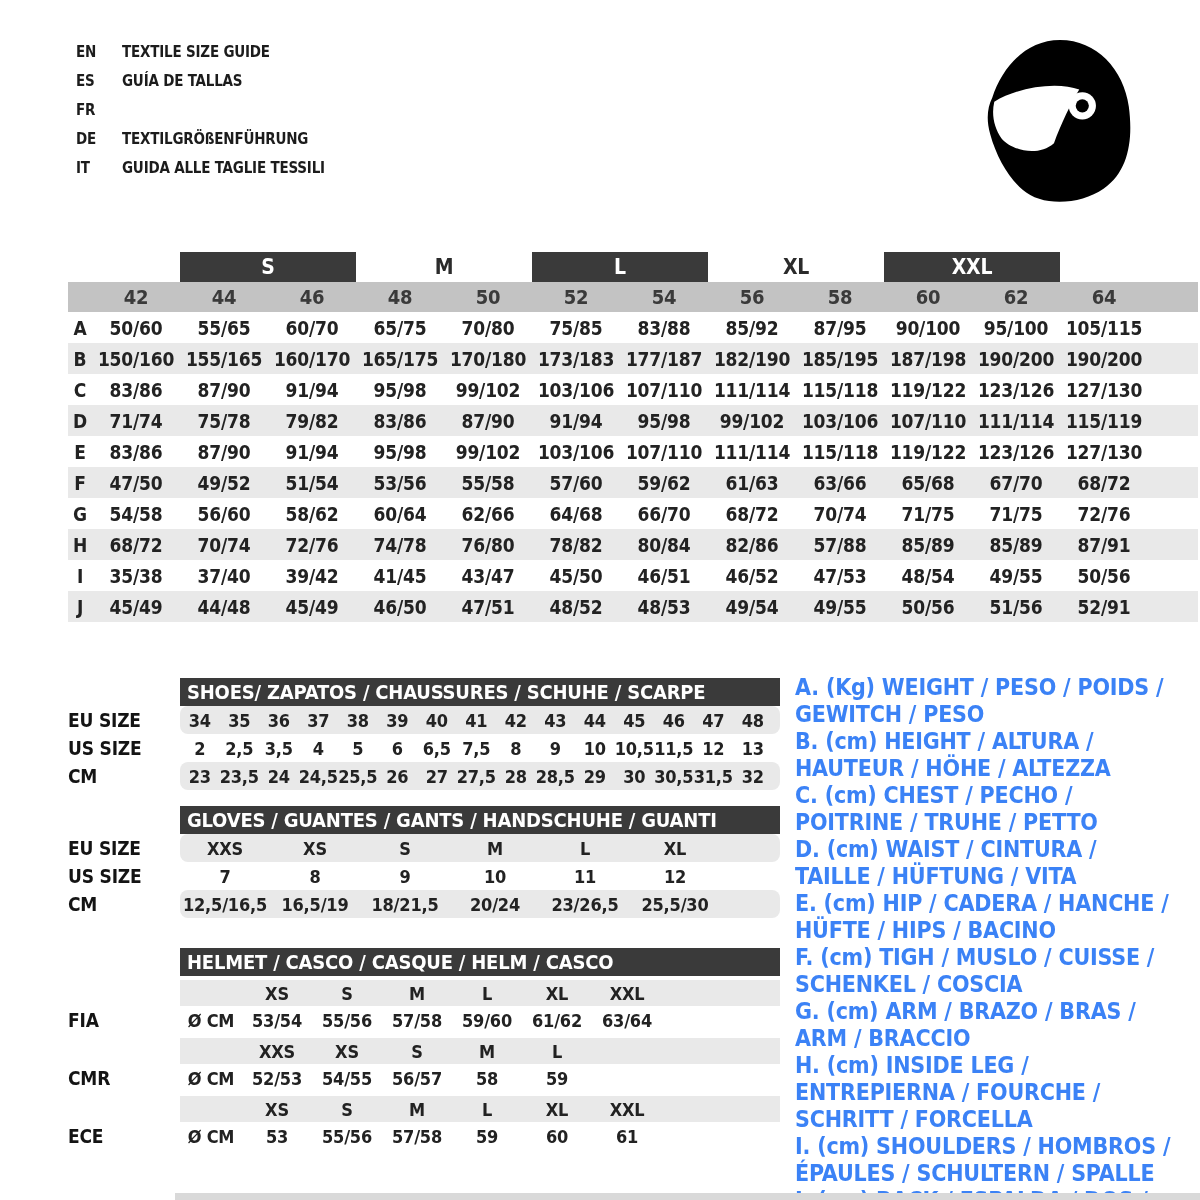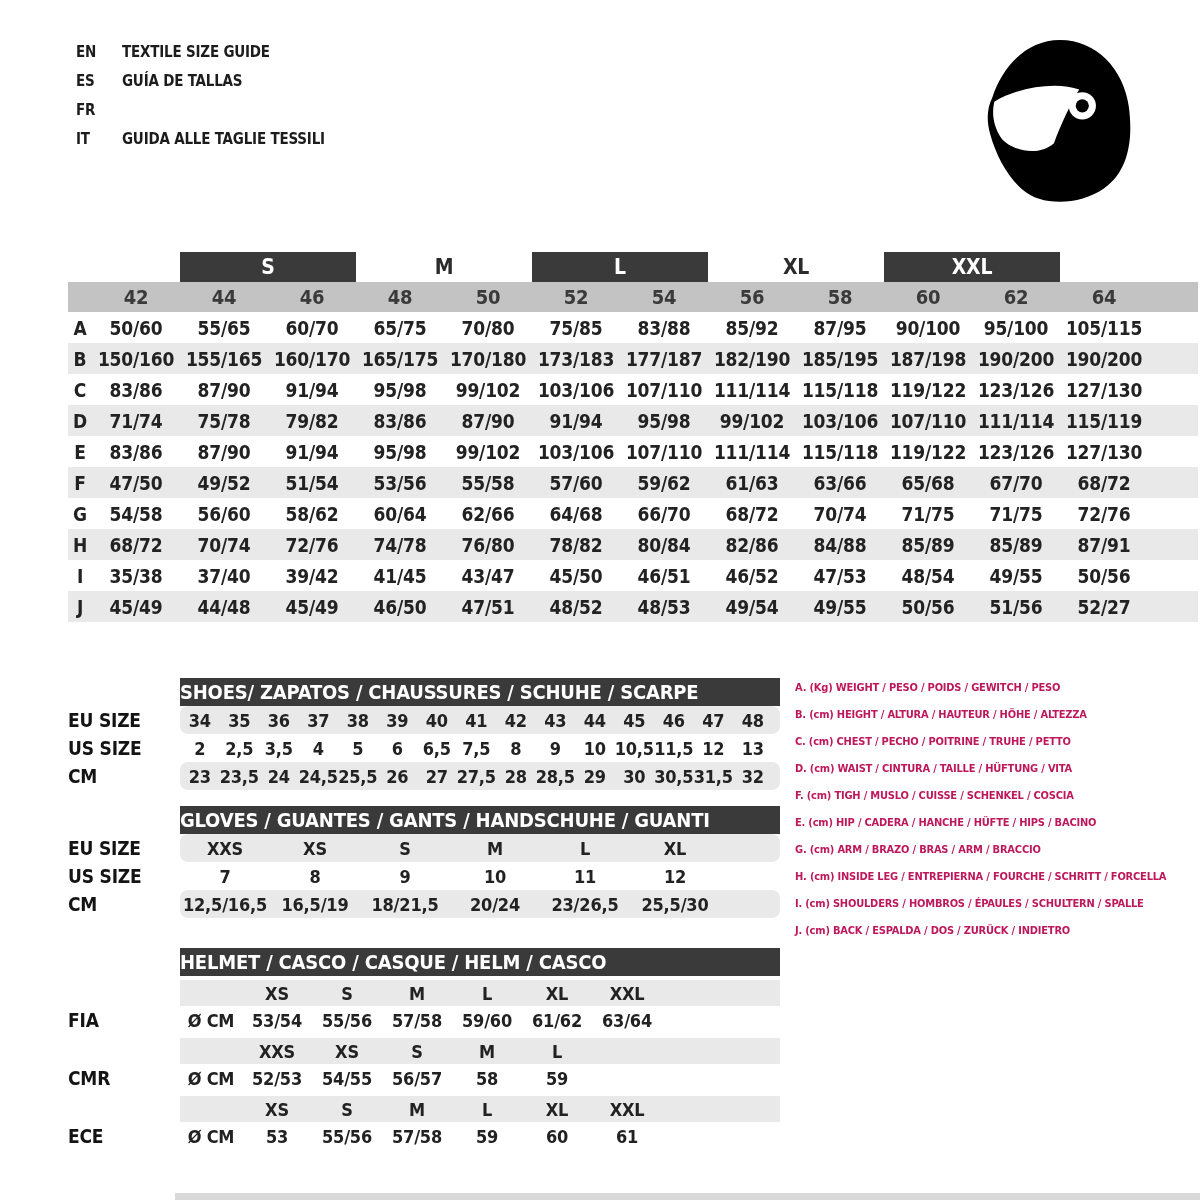--- a/index.html
+++ b/index.html
@@ -20,54 +20,58 @@
   .mt-cell{display:flex;align-items:center;justify-content:center;}
   .mt-header .mt-cell{height:30px;font-size:21px;color:#2b2b2b;}
   .grp-dark{background:#3a3a3a;color:#fff !important;}
   .mt-sizes .mt-cell{height:30px;background:#c3c3c3;font-size:20px;color:#3a3a3a;}
   .mt-data .mt-cell{height:31px;font-size:19px;color:#222;}
   .stripe .mt-cell{background:#e9e9e9;}
   .row-letter{justify-content:center;}
   
   .lower{position:absolute;left:68px;top:678px;width:712px;}
   .sec-header{margin-left:112px;height:28px;background:#3a3a3a;color:#fff;
-    display:flex;align-items:center;font-size:20px;box-sizing:border-box;}
+    display:flex;align-items:center;padding-left:7px;font-size:20px;box-sizing:border-box;}
   .t-row{display:flex;height:28px;}
   .t-label{width:112px;display:flex;align-items:center;font-size:19px;color:#141414;}
   .t-cells{flex:1;display:grid;}
   .shoes-grid{grid-template-columns:repeat(15,39.5px) 1fr;}
   .gloves-grid{grid-template-columns:repeat(6,90px) 1fr;}
   .helmet-grid{grid-template-columns:62px repeat(6,70px) 1fr;}
   .t-cell{display:flex;align-items:center;justify-content:center;font-size:18px;color:#222;}
   .t-gray .t-cells{background:#e9e9e9;border-radius:8px;}
   .gap{height:16px;}
   .gap-lg{height:30px;}
   .hm-size-row{margin-top:4px;}
   .hm-size-row .t-cells{background:#e9e9e9;}
   .hm-size-row{height:26px;}
   
   .legend{position:absolute;left:795px;top:674px;width:382px;}
-  .legend-line{font-size:11px;line-height:27px;color:#be185d;}
+  .legend-line{font-size:23px;line-height:27px;color:#3b82f6;}
   
   .bottom-bar{position:absolute;left:175px;bottom:0;width:1025px;height:7px;background:#d9d9d9;}
 </style>
 </head>
 <body>
 
 <div class="lang-block">
     <div class="lang-row">
       <div class="lang-code">EN</div>
       <div class="lang-text">TEXTILE SIZE GUIDE</div>
     </div>
     <div class="lang-row">
       <div class="lang-code">ES</div>
       <div class="lang-text">GUÍA DE TALLAS</div>
     </div>
     <div class="lang-row">
       <div class="lang-code">FR</div>
+    </div>
+    <div class="lang-row">
+      <div class="lang-code">DE</div>
+      <div class="lang-text">TEXTILGRÖßENFÜHRUNG</div>
     </div>
     <div class="lang-row">
       <div class="lang-code">IT</div>
       <div class="lang-text">GUIDA ALLE TAGLIE TESSILI</div>
     </div>
   </div>
 
 <svg class="helmet-icon" viewBox="0 0 150 170" xmlns="http://www.w3.org/2000/svg">
   <path d="M78,4 C114,4 141,33 146,70 C150,100 147,133 121,151 C98,167 60,169 41,152 C27,140 15,119 9,97 C5,83 6,71 11,61 C21,31 44,4 78,4 Z" fill="#000"></path>
   <path d="M13,65 C37,50 76,45 97,53 C89,66 79,87 72,106 C56,120 30,113 20,101 C13,91 10,78 13,65 Z" fill="#fff"></path>
@@ -217,21 +221,21 @@
     <div class="mt-row mt-data stripe">
       <div class="mt-cell row-letter">H</div>
       <div class="mt-cell">68/72</div>
       <div class="mt-cell">70/74</div>
       <div class="mt-cell">72/76</div>
       <div class="mt-cell">74/78</div>
       <div class="mt-cell">76/80</div>
       <div class="mt-cell">78/82</div>
       <div class="mt-cell">80/84</div>
       <div class="mt-cell">82/86</div>
-      <div class="mt-cell">84/88</div>
+      <div class="mt-cell">57/88</div>
       <div class="mt-cell">85/89</div>
       <div class="mt-cell">85/89</div>
       <div class="mt-cell">87/91</div>
       <div class="mt-cell"></div>
     </div>
     <div class="mt-row mt-data">
       <div class="mt-cell row-letter">I</div>
       <div class="mt-cell">35/38</div>
       <div class="mt-cell">37/40</div>
       <div class="mt-cell">39/42</div>
@@ -252,21 +256,21 @@
       <div class="mt-cell">44/48</div>
       <div class="mt-cell">45/49</div>
       <div class="mt-cell">46/50</div>
       <div class="mt-cell">47/51</div>
       <div class="mt-cell">48/52</div>
       <div class="mt-cell">48/53</div>
       <div class="mt-cell">49/54</div>
       <div class="mt-cell">49/55</div>
       <div class="mt-cell">50/56</div>
       <div class="mt-cell">51/56</div>
-      <div class="mt-cell">52/27</div>
+      <div class="mt-cell">52/91</div>
       <div class="mt-cell"></div>
     </div>
   </div>
 
 <div class="lower">
   <div class="sec-header">
     <span>SHOES/ ZAPATOS / CHAUSSURES / SCHUHE / SCARPE</span>
   </div>
   <div id="shoes-table">
       <div class="t-row t-gray">
@@ -459,21 +463,21 @@
         </div>
       </div>
     </div>
 </div>
 
 <div class="legend">
     <div class="legend-line">A. (Kg) WEIGHT / PESO / POIDS / GEWITCH / PESO</div>
     <div class="legend-line">B. (cm) HEIGHT / ALTURA / HAUTEUR / HÖHE / ALTEZZA</div>
     <div class="legend-line">C. (cm) CHEST / PECHO / POITRINE / TRUHE / PETTO</div>
     <div class="legend-line">D. (cm) WAIST / CINTURA / TAILLE / HÜFTUNG / VITA</div>
+    <div class="legend-line">E. (cm) HIP / CADERA / HANCHE / HÜFTE / HIPS /  BACINO</div>
     <div class="legend-line">F. (cm) TIGH / MUSLO / CUISSE / SCHENKEL / COSCIA</div>
-    <div class="legend-line">E. (cm) HIP / CADERA / HANCHE / HÜFTE / HIPS /  BACINO</div>
     <div class="legend-line">G. (cm) ARM  / BRAZO / BRAS / ARM / BRACCIO</div>
     <div class="legend-line">H. (cm) INSIDE LEG / ENTREPIERNA / FOURCHE / SCHRITT / FORCELLA</div>
     <div class="legend-line">I.  (cm) SHOULDERS / HOMBROS / ÉPAULES / SCHULTERN / SPALLE</div>
     <div class="legend-line">J. (cm) BACK / ESPALDA / DOS / ZURÜCK / INDIETRO</div>
   </div>
 
 <div class="bottom-bar"></div>
 
 </body></html>

